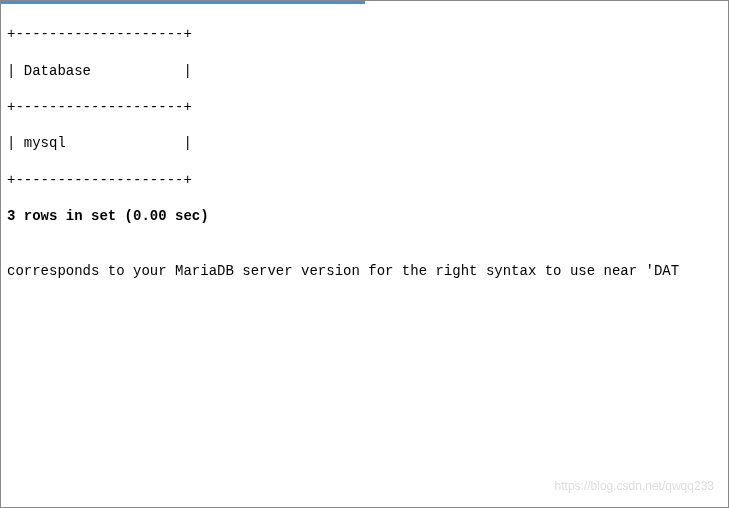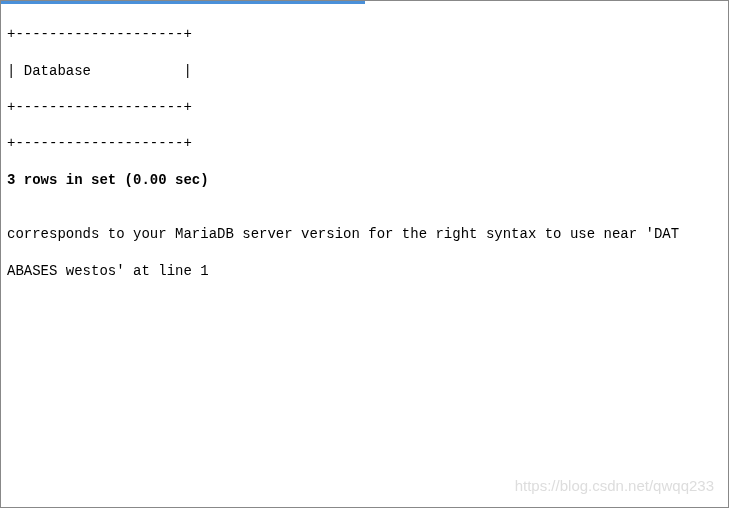--- a/index.html
+++ b/index.html
@@ -25,38 +25,38 @@
       white-space: pre;
     }
     .line { display: block; }
     .bold { font-weight: bold; }
     .watermark {
       position: absolute;
       bottom: 12px;
       right: 14px;
       color: #ddd;
       font-family: Arial, sans-serif;
-      font-size: 15px;
+      font-size: 12px;
       pointer-events: none;
     }
   </style>
 </head>
 <body>
 
 <div class="topbar"></div>
 
 <div class="content">
 <span class="line">+--------------------+</span>
 <span class="line">| Database           |</span>
 <span class="line">+--------------------+</span>
+<span class="line">| mysql              |</span>
 <span class="line">+--------------------+</span>
 <span class="line bold">3 rows in set (0.00 sec)</span>
 <span class="line"></span>
 <span class="line">corresponds to your MariaDB server version for the right syntax to use near 'DAT</span>
-<span class="line">ABASES westos' at line 1</span>
 
 
 <span class="line"></span>
 
 
 
 
 
 
 

